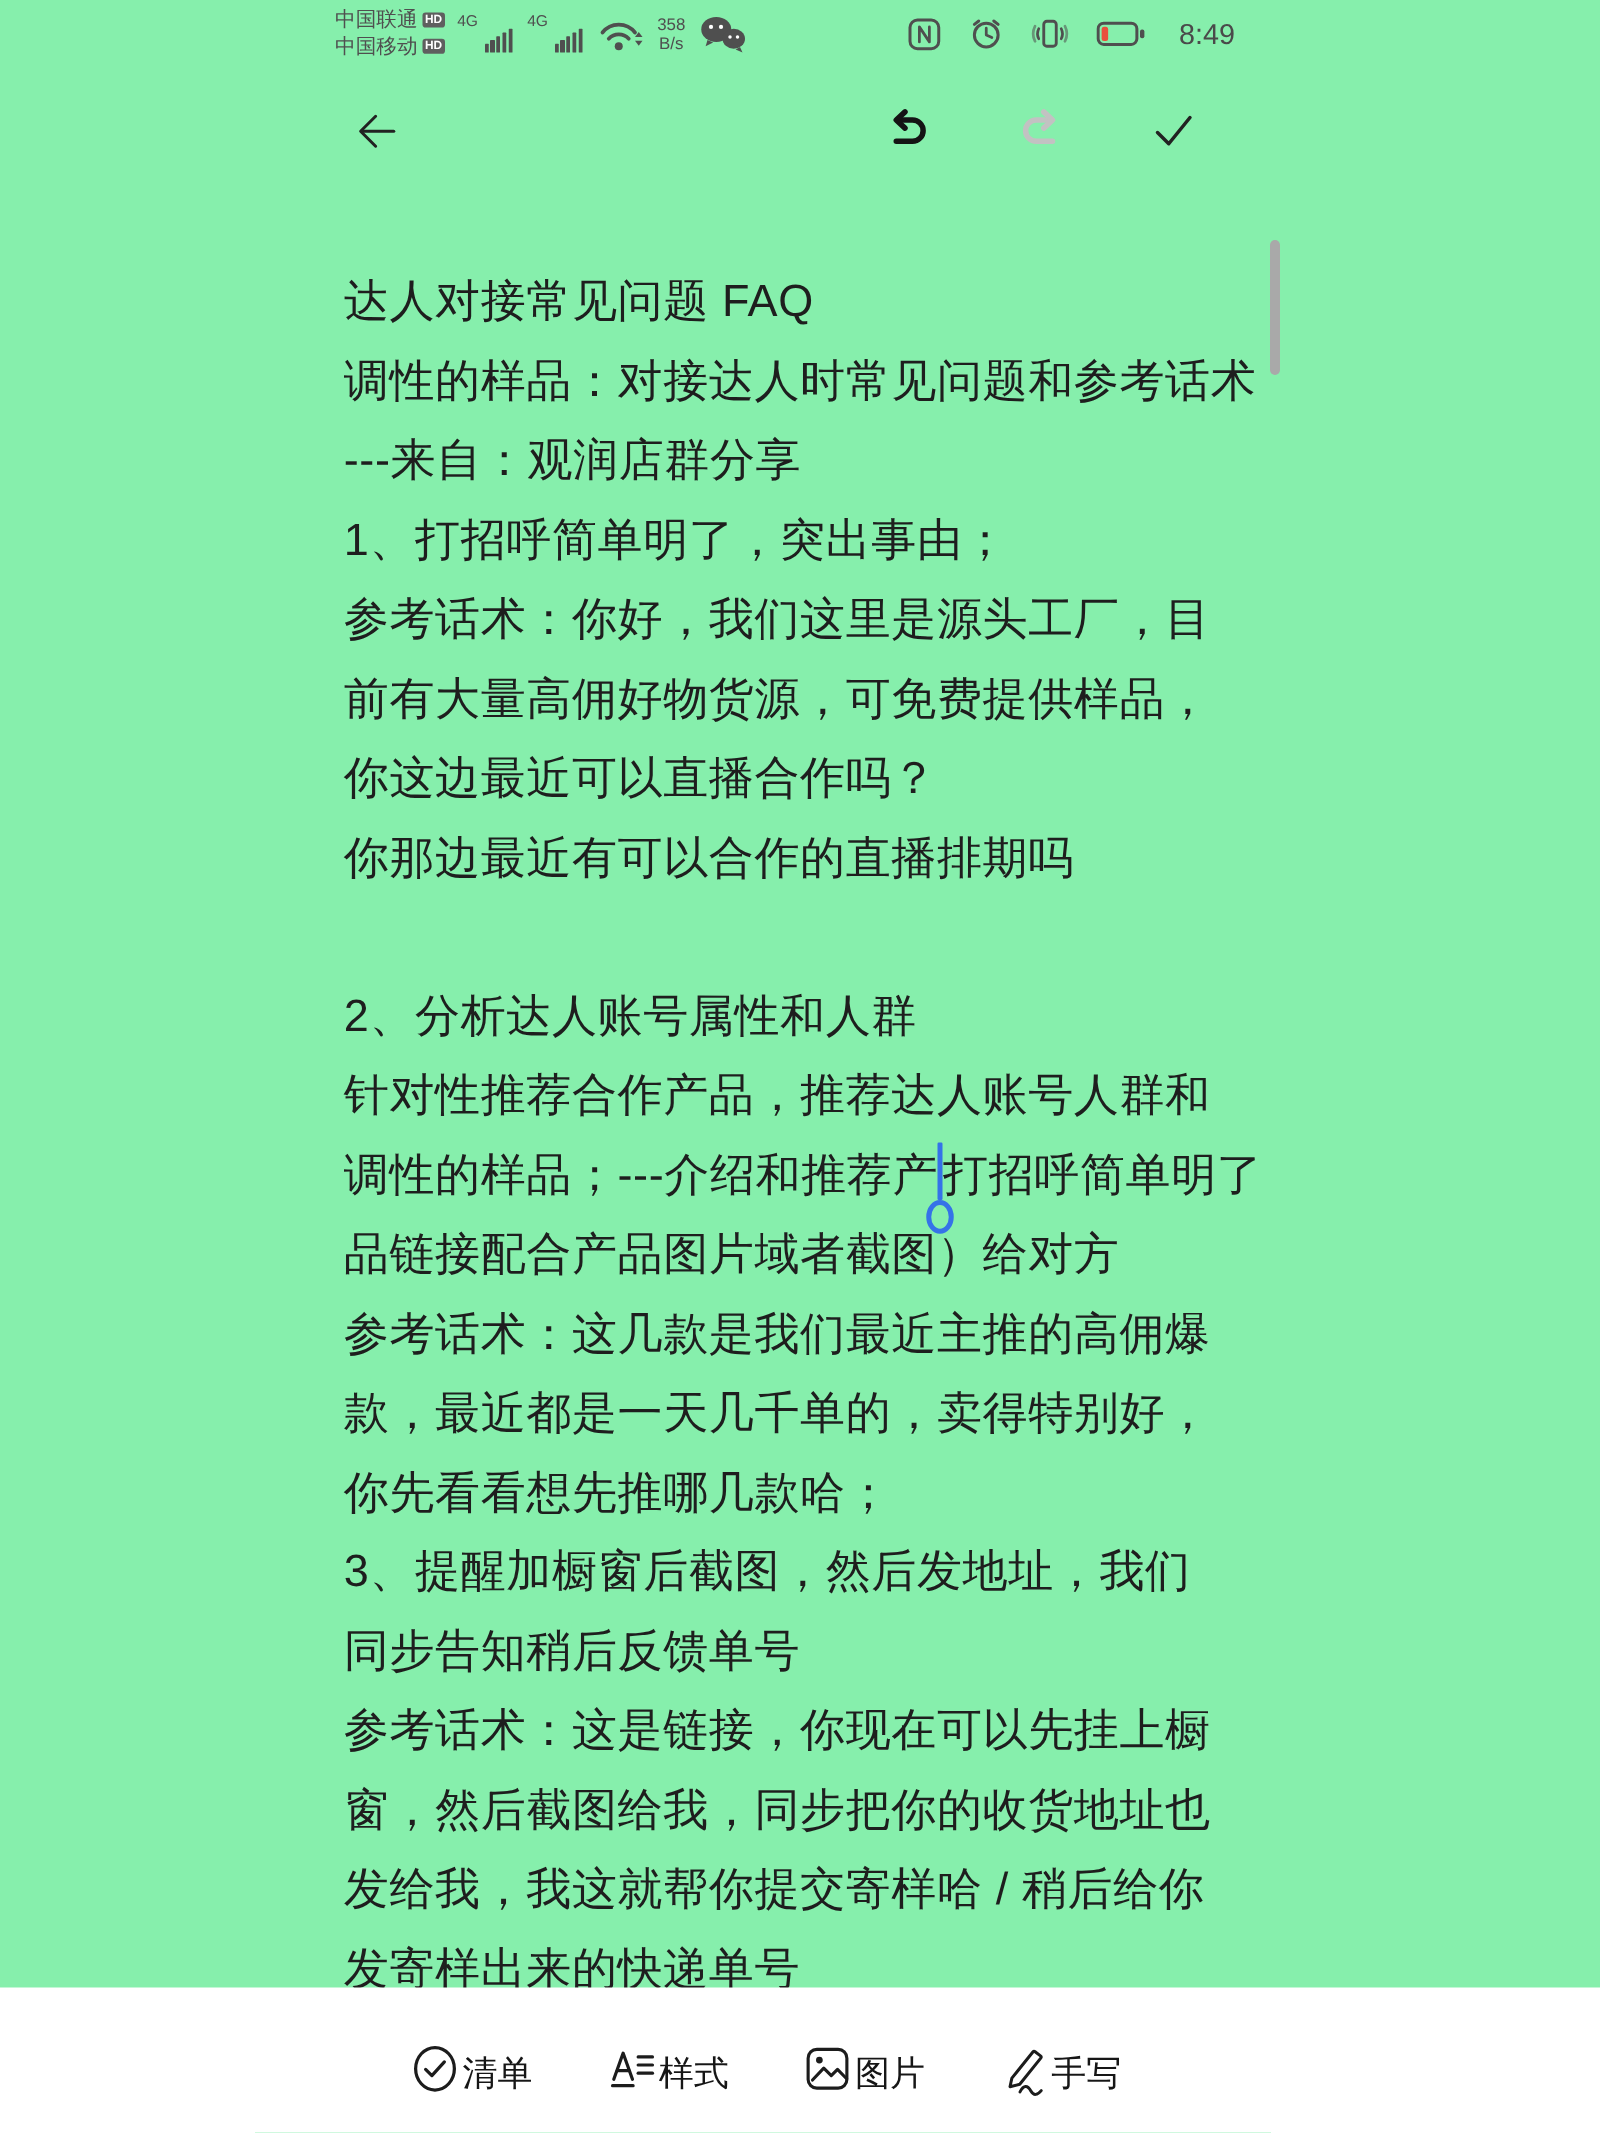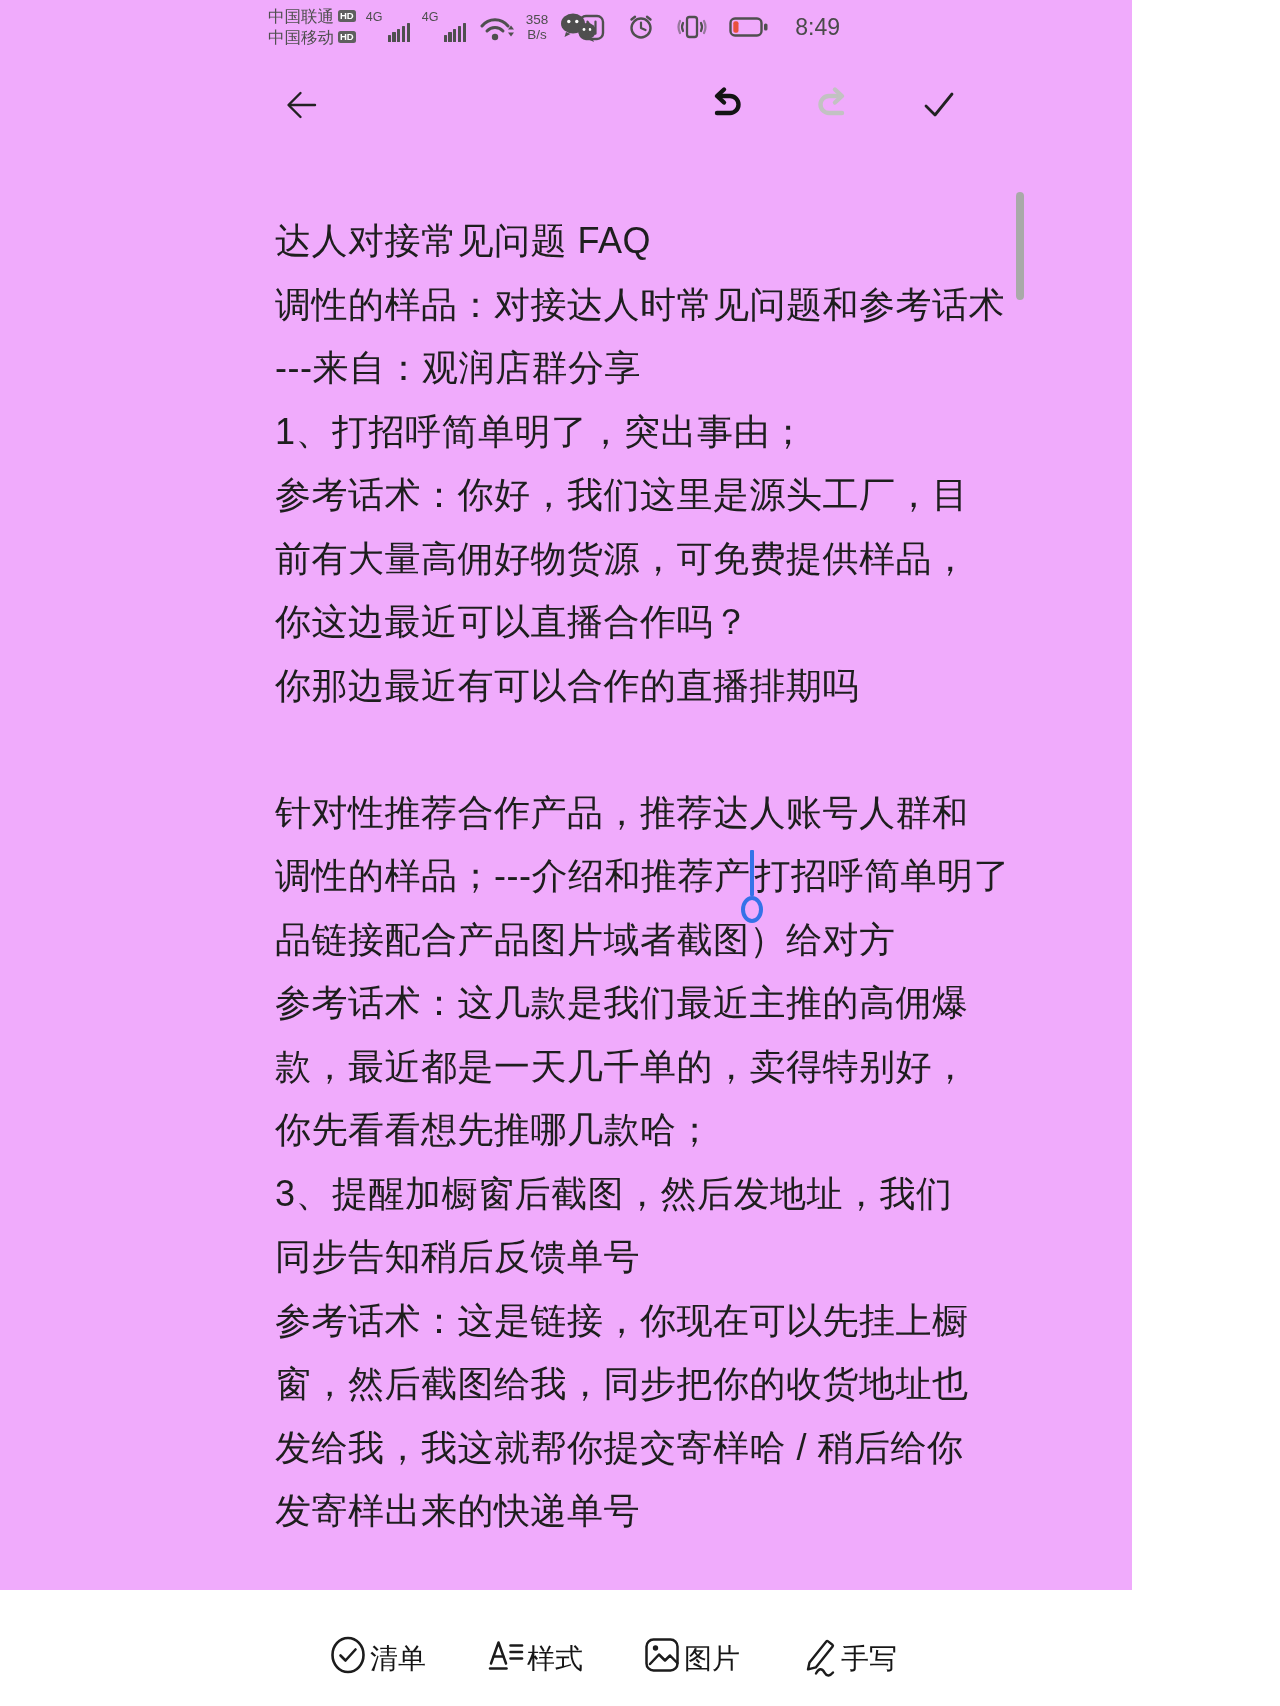--- a/index.html
+++ b/index.html
@@ -1,18 +1,18 @@
 <!DOCTYPE html>
 <html><head>
 <meta charset="utf-8">
 <style>
   * { margin:0; padding:0; box-sizing:border-box; }
   html,body { background:#ffffff; }
   body { font-family:"Liberation Sans","DejaVu Sans",sans-serif; }
-  .screen { position:relative; width:1132px; height:1706px; background:#f0abfc; overflow:hidden; }
+  .screen { position:relative; width:1280px; height:1706px; background:#86efac; overflow:hidden; }
 
   
   .statusbar { position:absolute; top:0; left:0; width:100%; height:54px; }
   .sb-left { position:absolute; left:268px; top:6px; display:flex; align-items:center; gap:10px; color:#4f4f4f; }
   .carriers { display:flex; flex-direction:column; gap:1px; }
   .carrier-row { display:flex; align-items:center; font-size:16.5px; line-height:20px; color:#4f4f4f; }
   .hd-badge { display:inline-block; margin-left:4px; background:#5f5f5f; color:#fff; font-size:9.5px; font-weight:bold; line-height:12px; padding:0 2px; border-radius:2.5px; }
   .sig { position:relative; width:46px; height:36px; }
   .sig-label { position:absolute; left:0; top:1px; font-size:12.5px; font-weight:normal; color:#4f4f4f; }
   .bars { position:absolute; right:2px; bottom:3px; display:flex; align-items:flex-end; gap:1.5px; }
@@ -177,20 +177,21 @@
   <div class="content">
     <div class="line">达人对接常见问题 FAQ</div>
     <div class="line">调性的样品：对接达人时常见问题和参考话术</div>
     <div class="line">---来自：观润店群分享</div>
     <div class="line">1、打招呼简单明了，突出事由；</div>
     <div class="line">参考话术：你好，我们这里是源头工厂，目</div>
     <div class="line">前有大量高佣好物货源，可免费提供样品，</div>
     <div class="line">你这边最近可以直播合作吗？</div>
     <div class="line">你那边最近有可以合作的直播排期吗</div>
     <div class="line"></div>
+    <div class="line">2、分析达人账号属性和人群</div>
     <div class="line">针对性推荐合作产品，推荐达人账号人群和</div>
     <div class="line">
       <span>调性的样品；---介绍和推荐产</span><span class="caret"><span class="caret-handle"></span></span><span>打招呼简单明了</span>
     </div>
     <div class="line">品链接配合产品图片域者截图）给对方</div>
     <div class="line">参考话术：这几款是我们最近主推的高佣爆</div>
     <div class="line">款，最近都是一天几千单的，卖得特别好，</div>
     <div class="line">你先看看想先推哪几款哈；</div>
     <div class="line">3、提醒加橱窗后截图，然后发地址，我们</div>
     <div class="line">同步告知稍后反馈单号</div>

